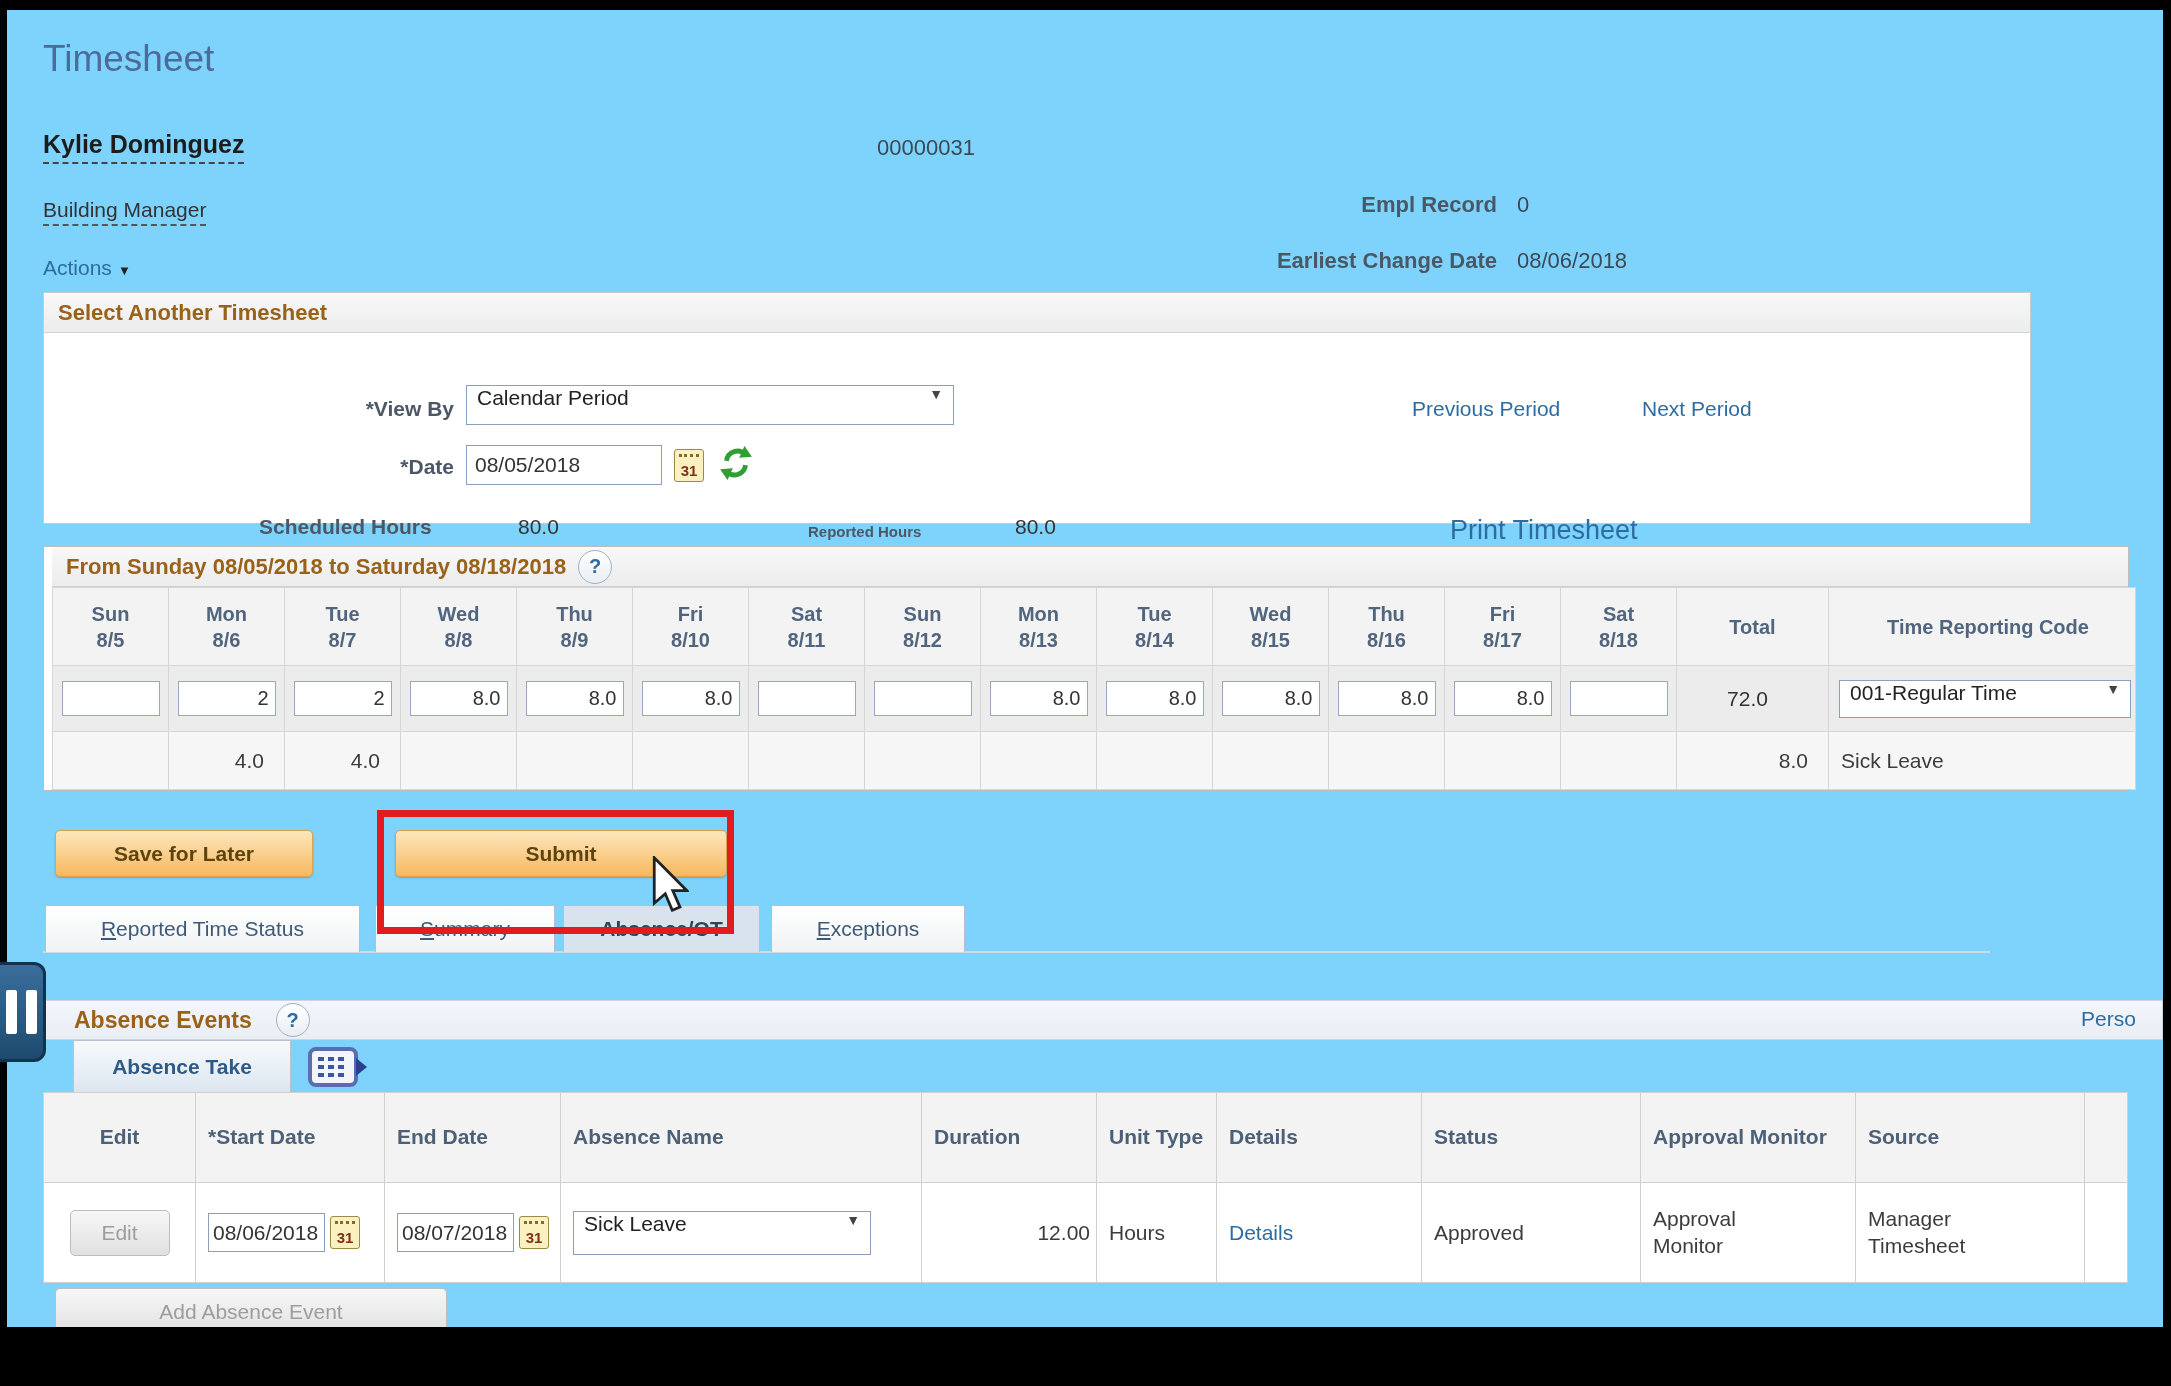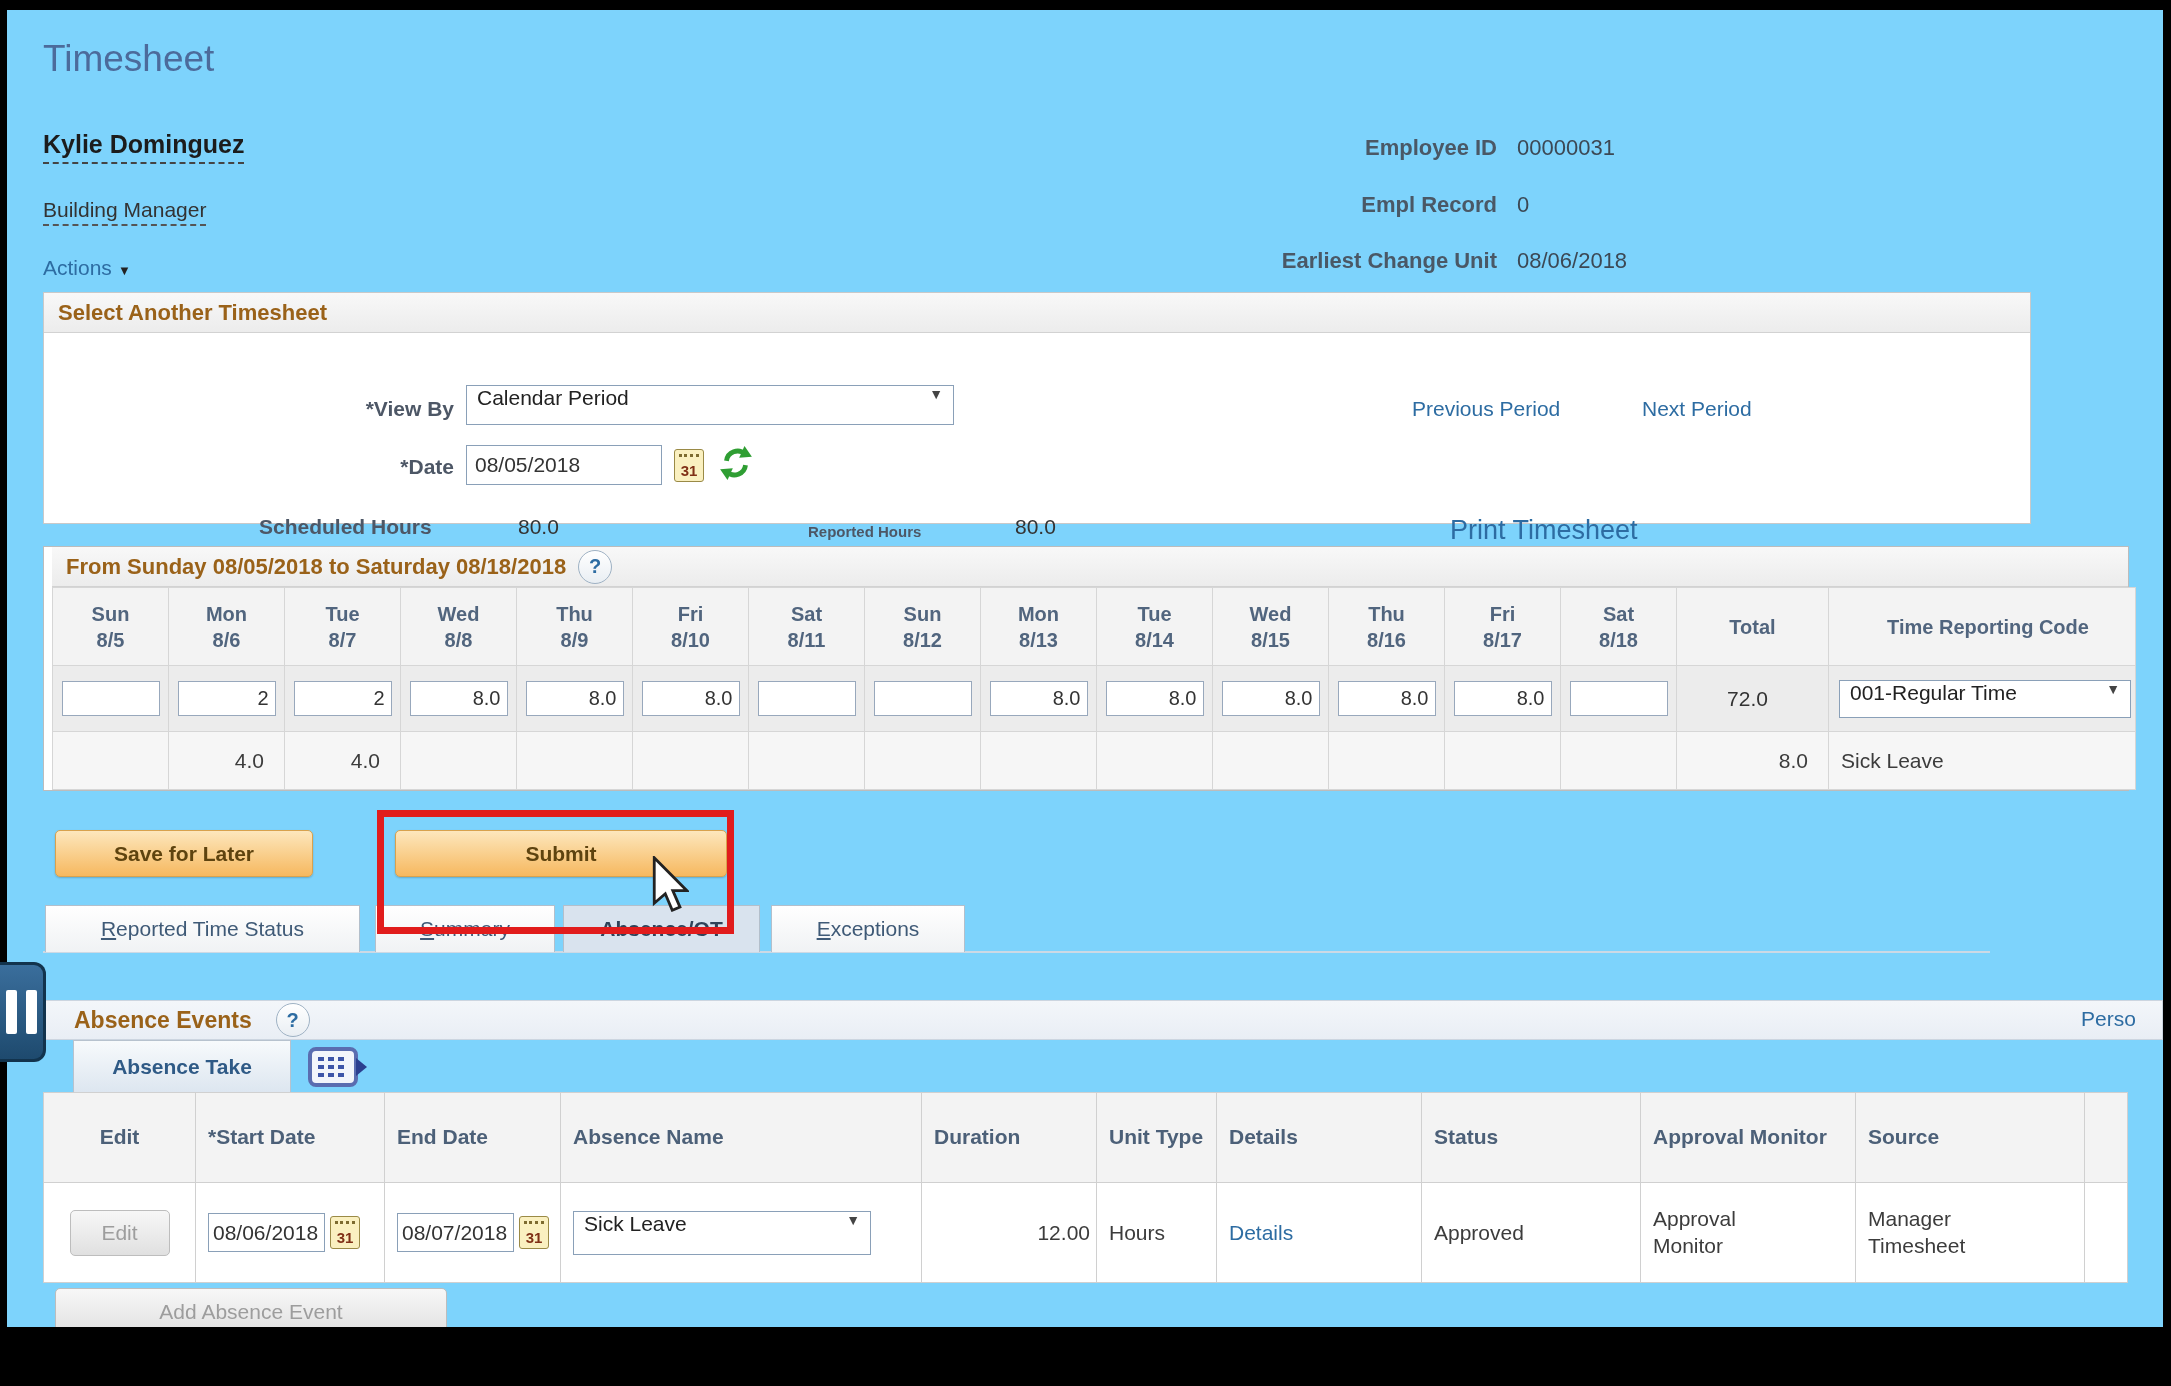--- a/index.html
+++ b/index.html
@@ -137,29 +137,28 @@
 <div id="frame">
 
   <div id="page-title" class="abs">Timesheet</div>
   <div id="emp-name" class="abs">Kylie Dominguez</div>
   <div id="emp-job" class="abs">Building Manager</div>
   <div id="actions-link" class="abs link">
     <span>Actions</span><span class="tri">▼</span>
   </div>
 
   <div class="info-row" style="top:125px">
-    <span class="ilabel">Employee ID</span>
     <span class="ivalue">00000031</span>
   </div>
   <div class="info-row" style="top:182px">
     <span class="ilabel">Empl Record</span>
     <span class="ivalue">0</span>
   </div>
   <div class="info-row" style="top:238px">
-    <span class="ilabel">Earliest Change Unit</span>
+    <span class="ilabel">Earliest Change Date</span>
     <span class="ivalue">08/06/2018</span>
   </div>
 
   <div id="select-panel" class="abs">
     <div class="bar-header">
       <span>Select Another Timesheet</span>
     </div>
     <div style="position:relative">
       <span class="flabel" style="top:64px">*View By</span>
       <div class="select-box abs" style="left:422px; top:52px; width:488px; height:40px">

